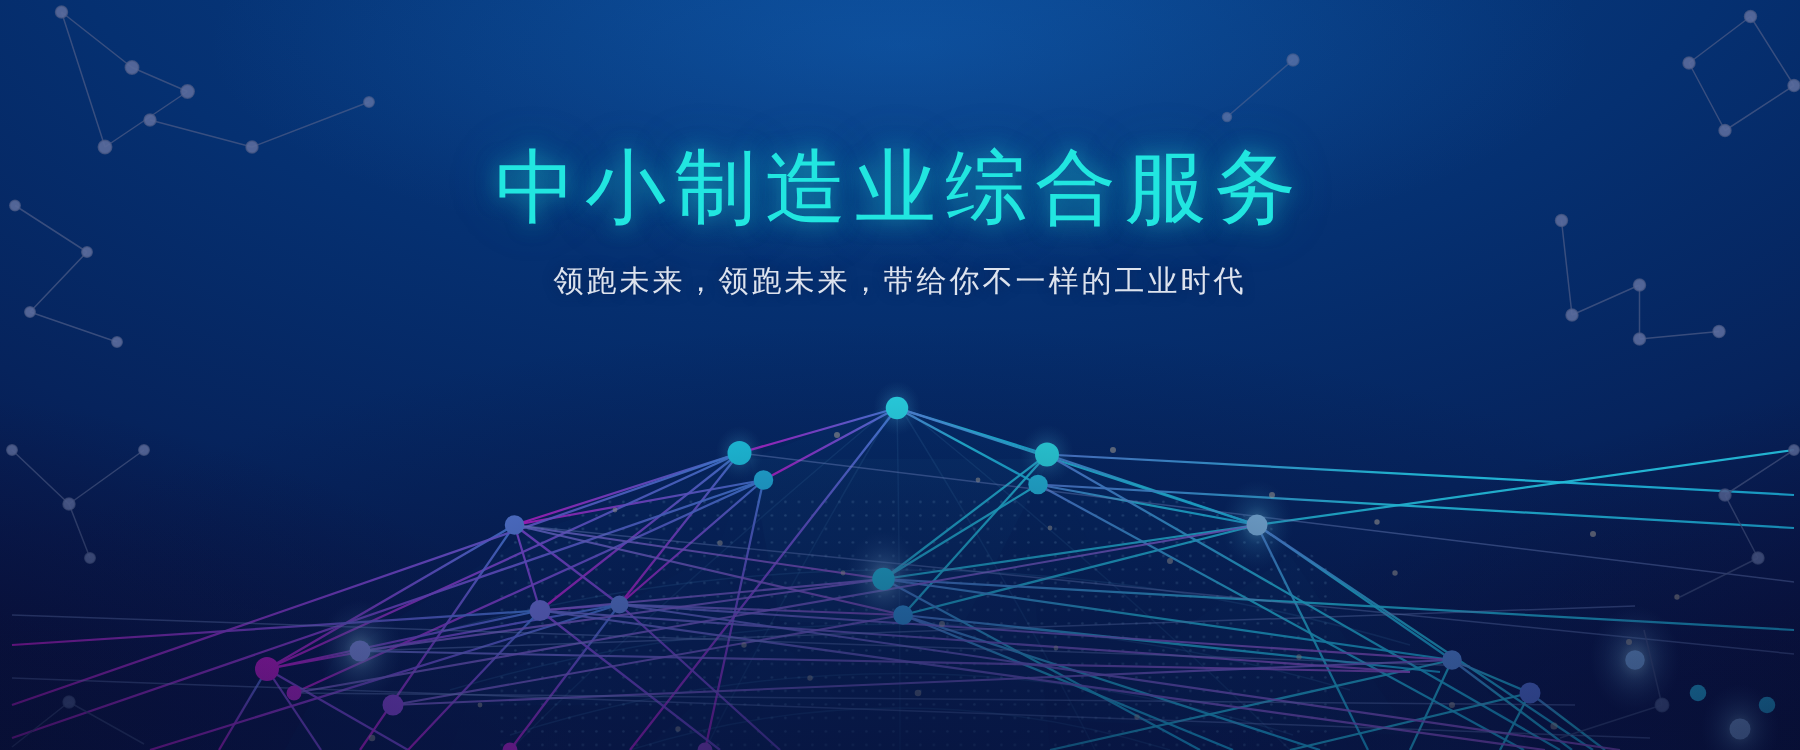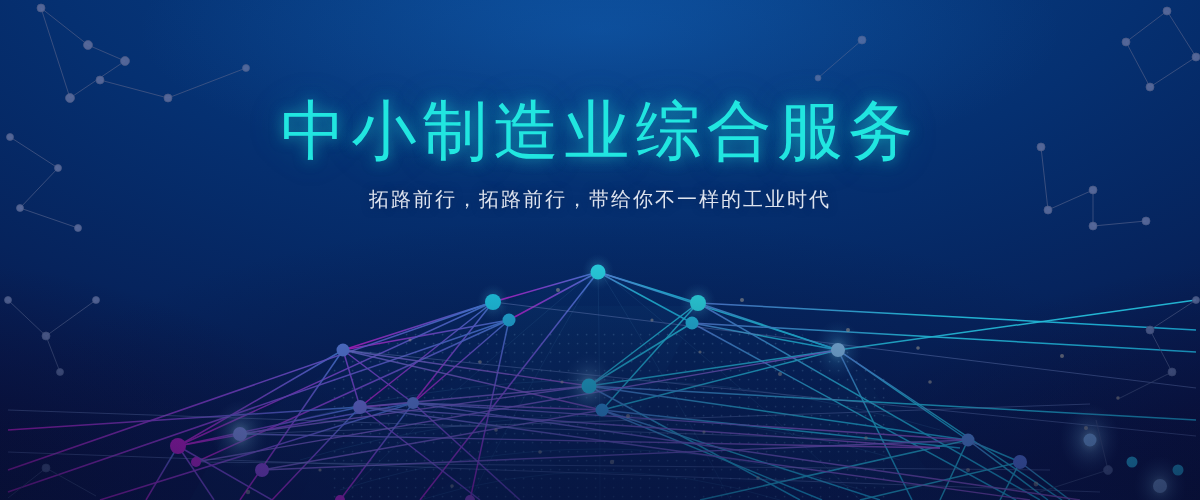--- a/index.html
+++ b/index.html
@@ -31,21 +31,21 @@
     pointer-events:none;
   }
 
   .layer{ position:absolute; inset:0; width:1200px; height:500px; }
 
   .titlewrap{
     position:absolute; left:0; right:0; top:96px;
     text-align:center; z-index:40;
   }
   .title{
-    font-size:65px; line-height:1.08; font-weight:300;
+    font-size:54px; line-height:1.08; font-weight:300;
     letter-spacing:6px;
     color:#21e6e0;
     text-shadow:0 0 14px rgba(33,230,224,.55), 0 0 34px rgba(20,180,210,.35);
     white-space:nowrap;
   }
   .subtitle{
     margin-top:20px;
     font-size:20px; font-weight:400; letter-spacing:2px;
     color:#dde3ee;
     text-shadow:0 0 8px rgba(10,30,80,.8);
@@ -341,16 +341,16 @@
       <path d="M1108,470 L1096,420 M1108,470 L1040,492" fill="none"></path>
       <circle cx="1108" cy="470" r="4.5"></circle>
     </g>
   </svg>
 
   <div class="sheen"></div>
   <div class="vignette"></div>
 
   <div class="titlewrap">
     <div class="title">中小制造业综合服务</div>
-    <div class="subtitle">拓路前行，拓路前行，带给你不一样的工业时代</div>
+    <div class="subtitle">领跑未来，领跑未来，带给你不一样的工业时代</div>
   </div>
 
 </div>
 
 </body></html>

